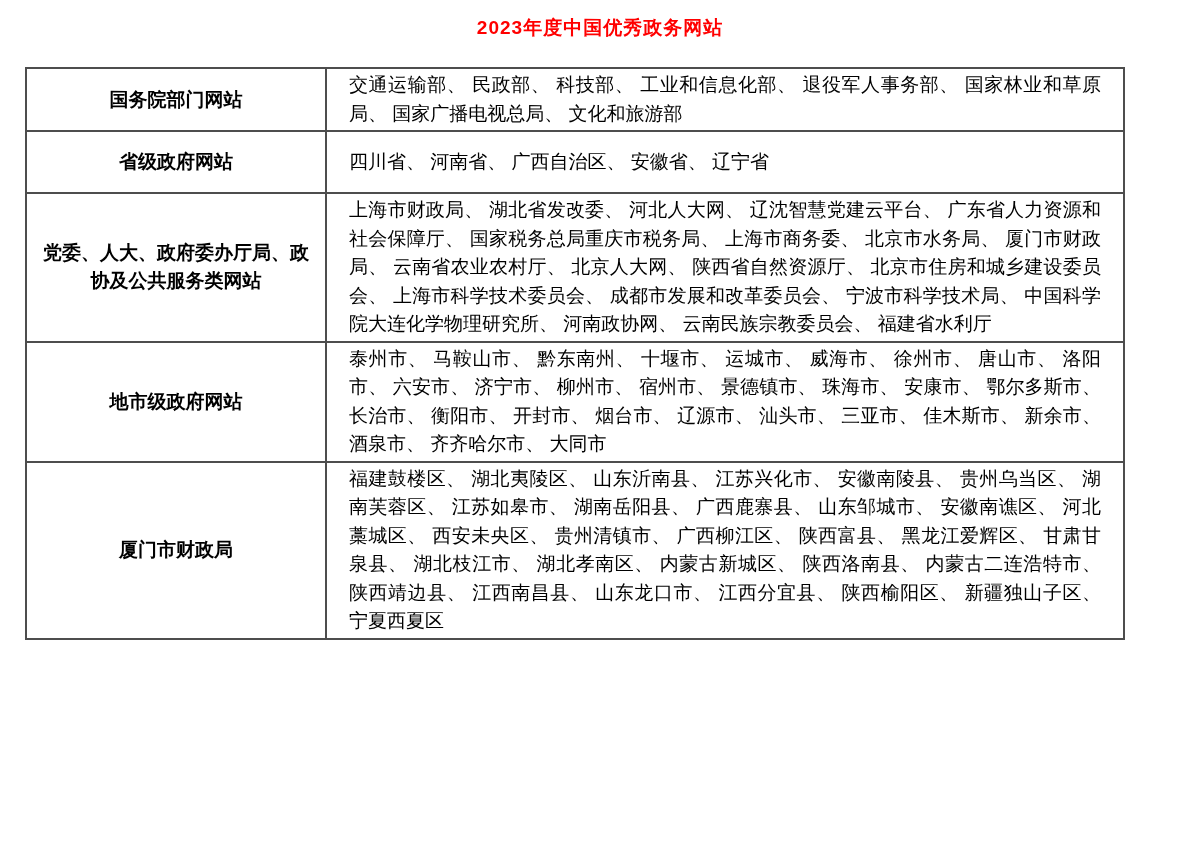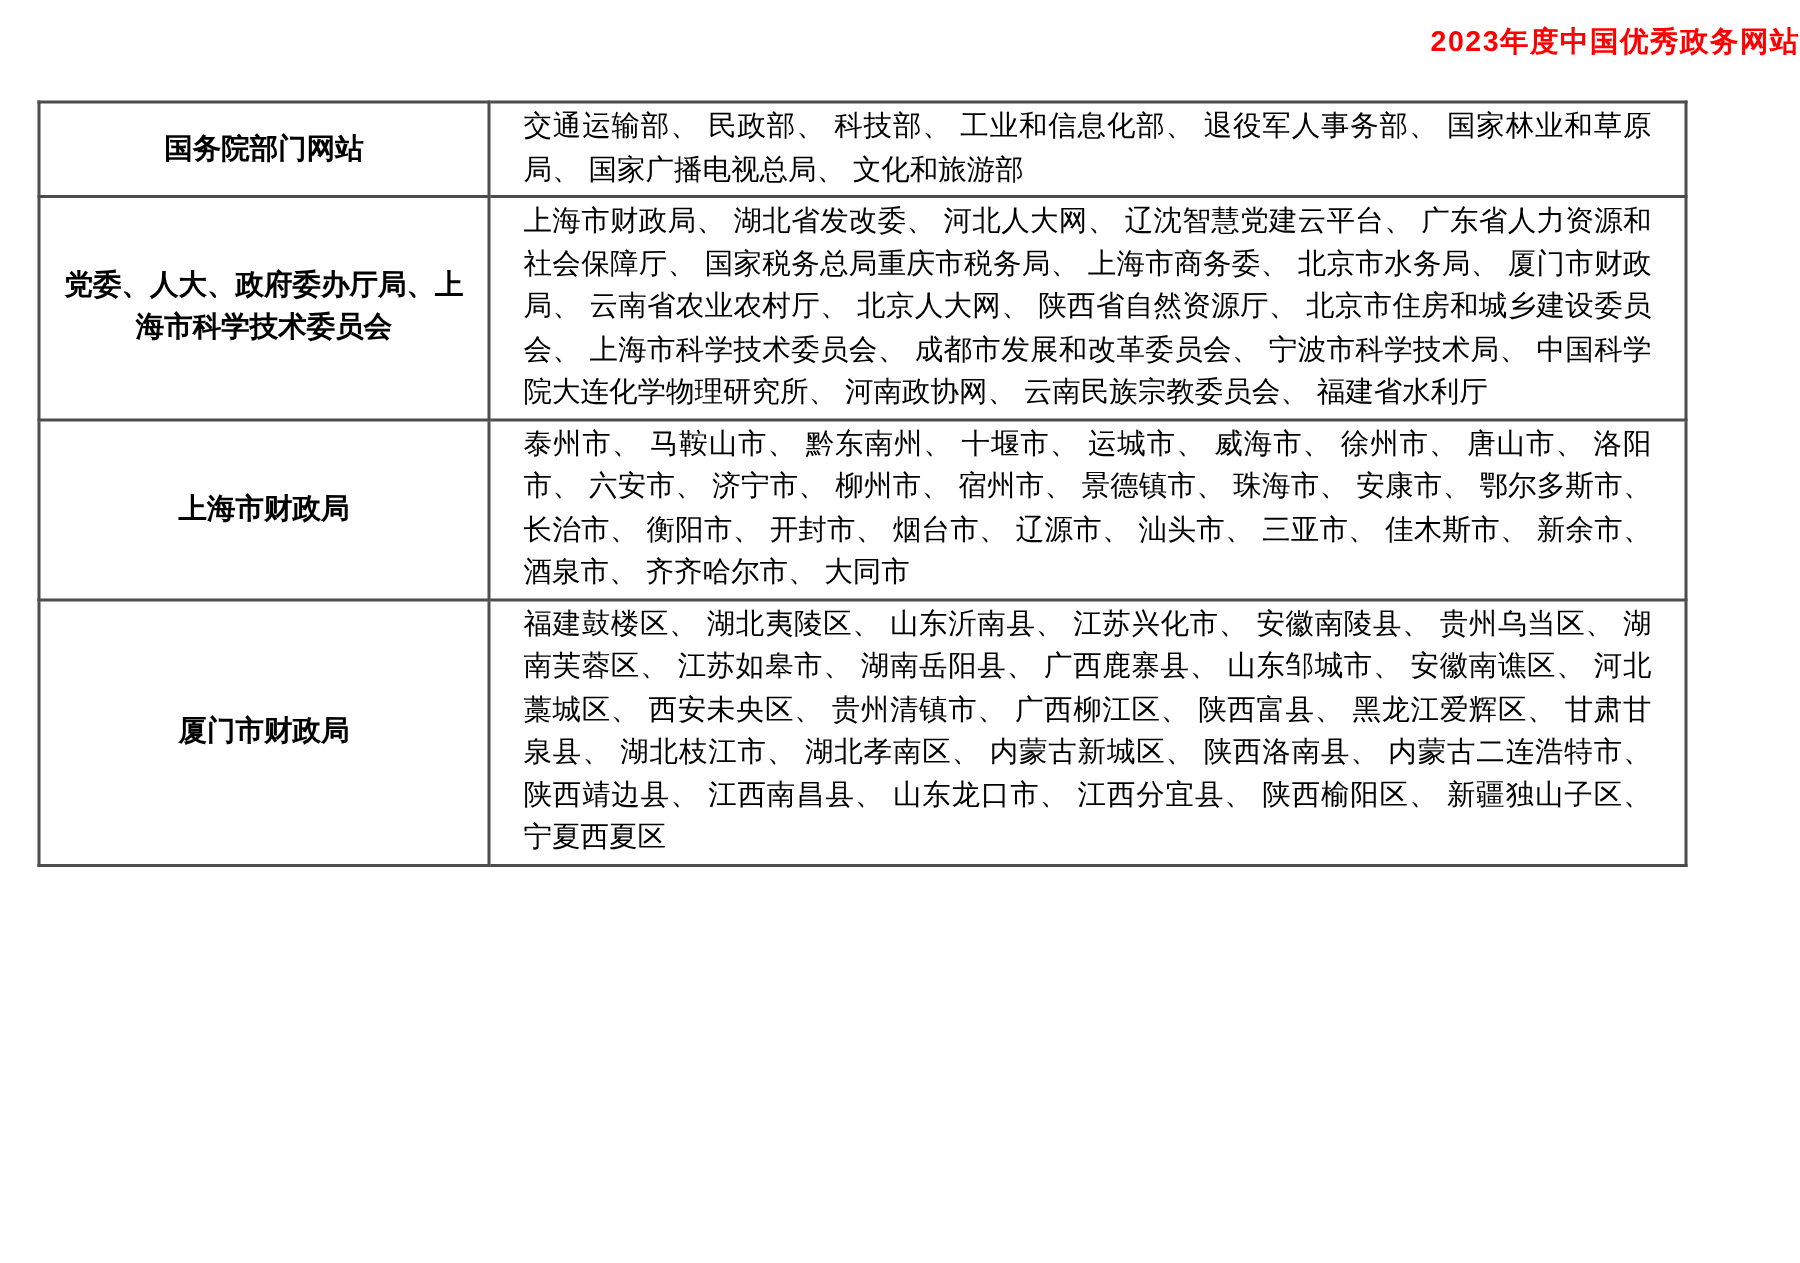--- a/index.html
+++ b/index.html
@@ -9,21 +9,21 @@
     font-family: "Liberation Sans", "DejaVu Sans", sans-serif;
   }
   body {
     width: 1200px;
     height: 842px;
     overflow: hidden;
   }
   .page-title {
     margin-top: 15px;
     margin-bottom: 26px;
-    text-align: right;
+    text-align: center;
     font-size: 19px;
     font-weight: bold;
     color: #ff0000;
     letter-spacing: 1px;
   }
   table.awards {
     border-collapse: collapse;
     table-layout: fixed;
     width: 1100px;
     margin-left: 25px;
@@ -55,25 +55,29 @@
 
 <div class="page-title">2023年度中国优秀政务网站</div>
 
 <table class="awards">
   <tbody>
     <tr>
       <td class="cat">国务院部门网站</td>
       <td class="sites">交通运输部、 民政部、 科技部、 工业和信息化部、 退役军人事务部、 国家林业和草原局、 国家广播电视总局、 文化和旅游部</td>
     </tr>
     <tr>
-      <td class="cat">党委、人大、政府委办厅局、上海市科学技术委员会</td>
+      <td class="cat">省级政府网站</td>
+      <td class="sites">四川省、 河南省、 广西自治区、 安徽省、 辽宁省</td>
+    </tr>
+    <tr>
+      <td class="cat">党委、人大、政府委办厅局、政协及公共服务类网站</td>
       <td class="sites">上海市财政局、 湖北省发改委、 河北人大网、 辽沈智慧党建云平台、 广东省人力资源和社会保障厅、 国家税务总局重庆市税务局、 上海市商务委、 北京市水务局、 厦门市财政局、 云南省农业农村厅、 北京人大网、 陕西省自然资源厅、 北京市住房和城乡建设委员会、 上海市科学技术委员会、 成都市发展和改革委员会、 宁波市科学技术局、 中国科学院大连化学物理研究所、 河南政协网、 云南民族宗教委员会、 福建省水利厅</td>
     </tr>
     <tr>
-      <td class="cat">上海市财政局</td>
+      <td class="cat">地市级政府网站</td>
       <td class="sites">泰州市、 马鞍山市、 黔东南州、 十堰市、 运城市、 威海市、 徐州市、 唐山市、 洛阳市、 六安市、 济宁市、 柳州市、 宿州市、 景德镇市、 珠海市、 安康市、 鄂尔多斯市、 长治市、 衡阳市、 开封市、 烟台市、 辽源市、 汕头市、 三亚市、 佳木斯市、 新余市、 酒泉市、 齐齐哈尔市、 大同市</td>
     </tr>
     <tr>
       <td class="cat">厦门市财政局</td>
       <td class="sites">福建鼓楼区、 湖北夷陵区、 山东沂南县、 江苏兴化市、 安徽南陵县、 贵州乌当区、 湖南芙蓉区、 江苏如皋市、 湖南岳阳县、 广西鹿寨县、 山东邹城市、 安徽南谯区、 河北藁城区、 西安未央区、 贵州清镇市、 广西柳江区、 陕西富县、 黑龙江爱辉区、 甘肃甘泉县、 湖北枝江市、 湖北孝南区、 内蒙古新城区、 陕西洛南县、 内蒙古二连浩特市、 陕西靖边县、 江西南昌县、 山东龙口市、 江西分宜县、 陕西榆阳区、 新疆独山子区、 宁夏西夏区</td>
     </tr>
   </tbody>
 </table>
 
 </body></html>

